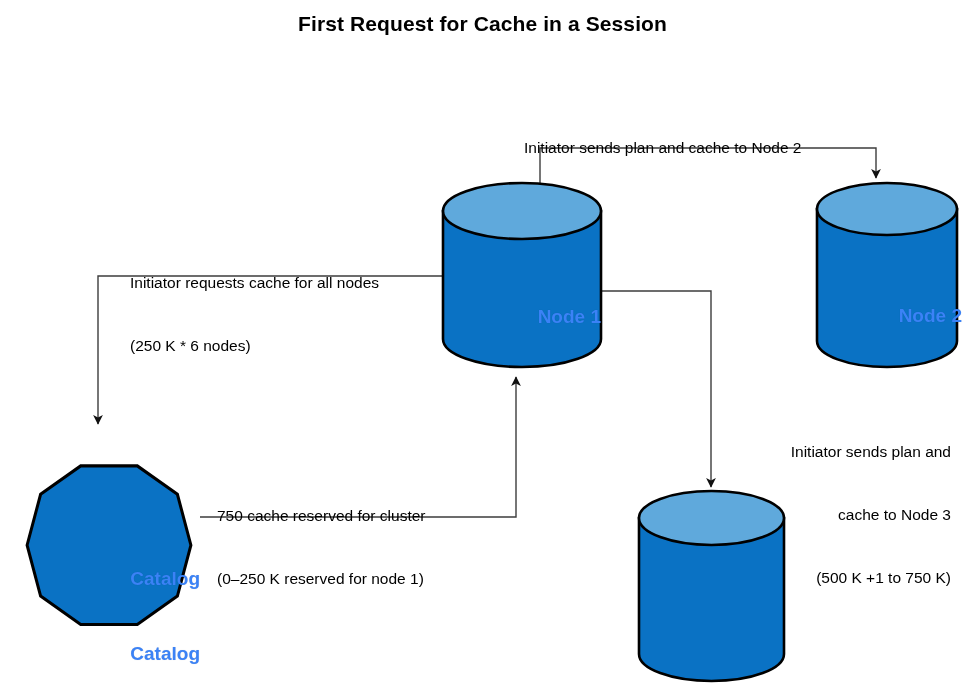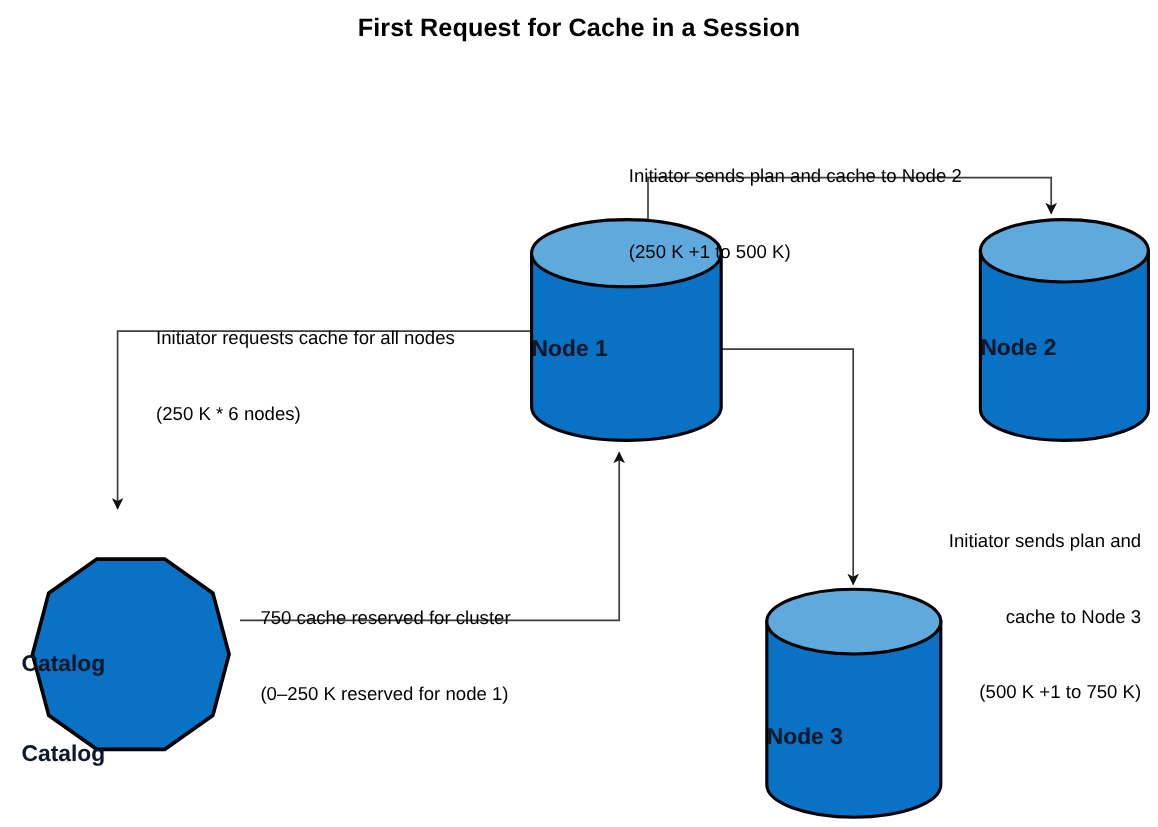--- a/index.html
+++ b/index.html
@@ -45,27 +45,28 @@
     white-space: pre;
   }
   .edge-label.center {
     text-align: left;
   }
   .edge-label.left {
     text-align: right;
   }
   .node-label {
     position: absolute;
-    color: #0f172a;
+    color: #3b82f6;
     font-weight: bold;
     font-size: 19px;
     line-height: 23px;
-    text-align: left;
+    text-align: right;
     white-space: pre;
     text-shadow: 0 0 1px rgba(0,0,0,0.15);
+    margin-top: 25px;
   }
   .node-label.catalog {
     font-size: 19px;
     line-height: 25px;
   }
 </style>
 </head>
 <body>
 
 <div id="canvas">
@@ -110,32 +111,30 @@
       <ellipse cx="711.5" cy="518" rx="72.5" ry="27" fill="#5fa9dc" stroke="#000000" stroke-width="2.6"></ellipse>
     </g>
 
     <g>
       <polygon points="80.7,429 137.3,429 177.4,456.6 190.9,506 177.4,555.4 137.3,583 80.7,583 40.6,555.4 27.1,506 40.6,456.6" fill="#0a72c4" stroke="#000000" stroke-width="3" transform="translate(0,24) scale(1,1.03)"></polygon>
     </g>
   </svg>
 
   <div class="node-label" style="left:443px; top:280px; width:158px;">Node 1</div>
 
-  <div class="node-label" style="left:817px; top:279px; width:124px;">Node 2</div>
+  <div class="node-label" style="left:838px; top:279px; width:124px;">Node 2</div>
 
-  <div class="node-label" style="left:639px; top:603px; width:145px;">Node 3</div>
 
   <div class="node-label catalog" style="left:18px; top:491px; width:182px;">
     <div>Catalog</div>
     <div>Catalog</div>
   </div>
 
   <div class="edge-label center" style="left:524px; top:95px; width:392px;">
     <div>Initiator sends plan and cache to Node 2</div>
-    <div>(250 K +1 to 500 K)</div>
   </div>
 
   <div class="edge-label center" style="left:130px; top:230px; width:324px;">
     <div>Initiator requests cache for all nodes</div>
     <div>(250 K * 6 nodes)</div>
   </div>
 
   <div class="edge-label center" style="left:217px; top:463px; width:290px;">
     <div>750 cache reserved for cluster</div>
     <div>(0–250 K reserved for node 1)</div>

